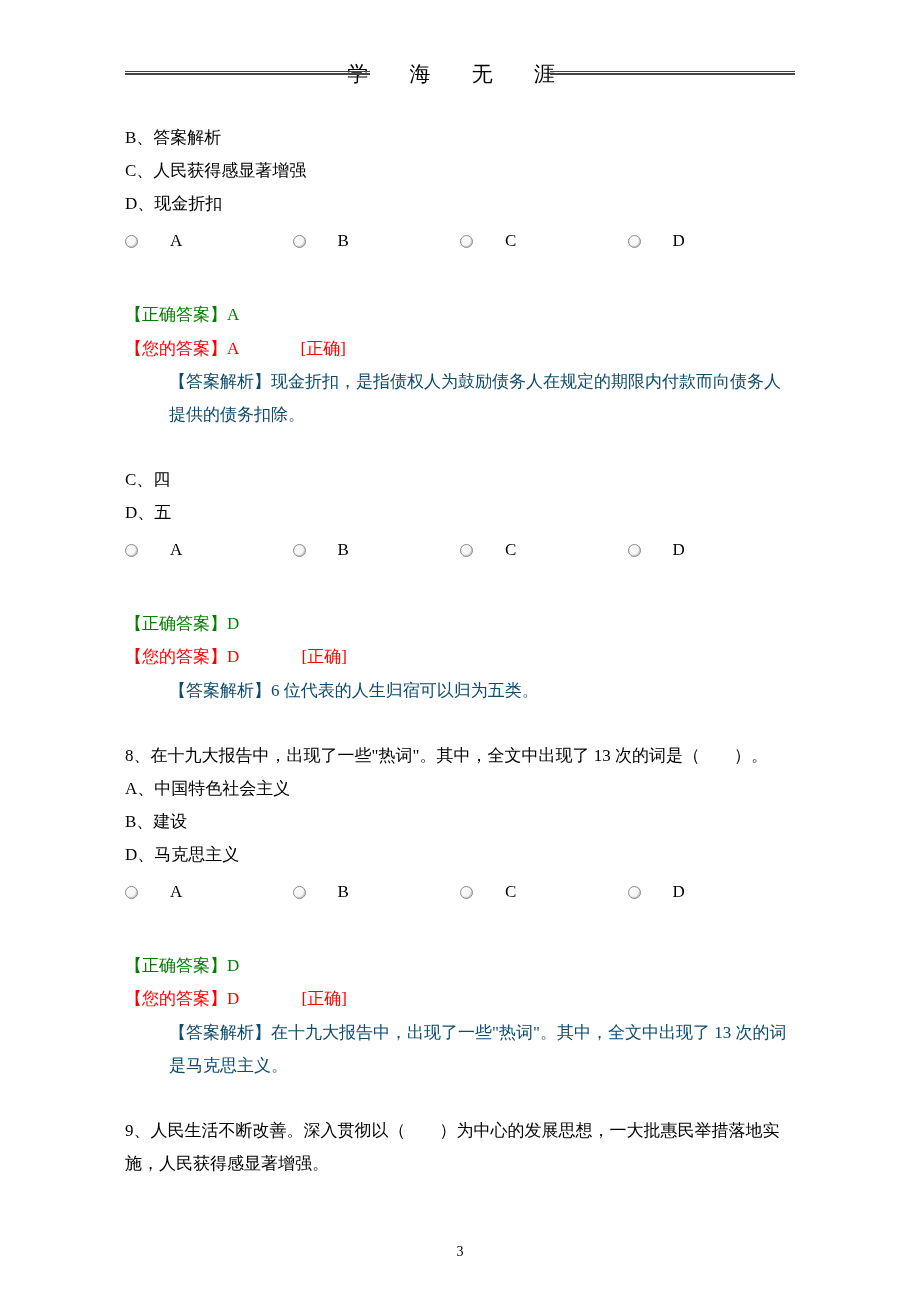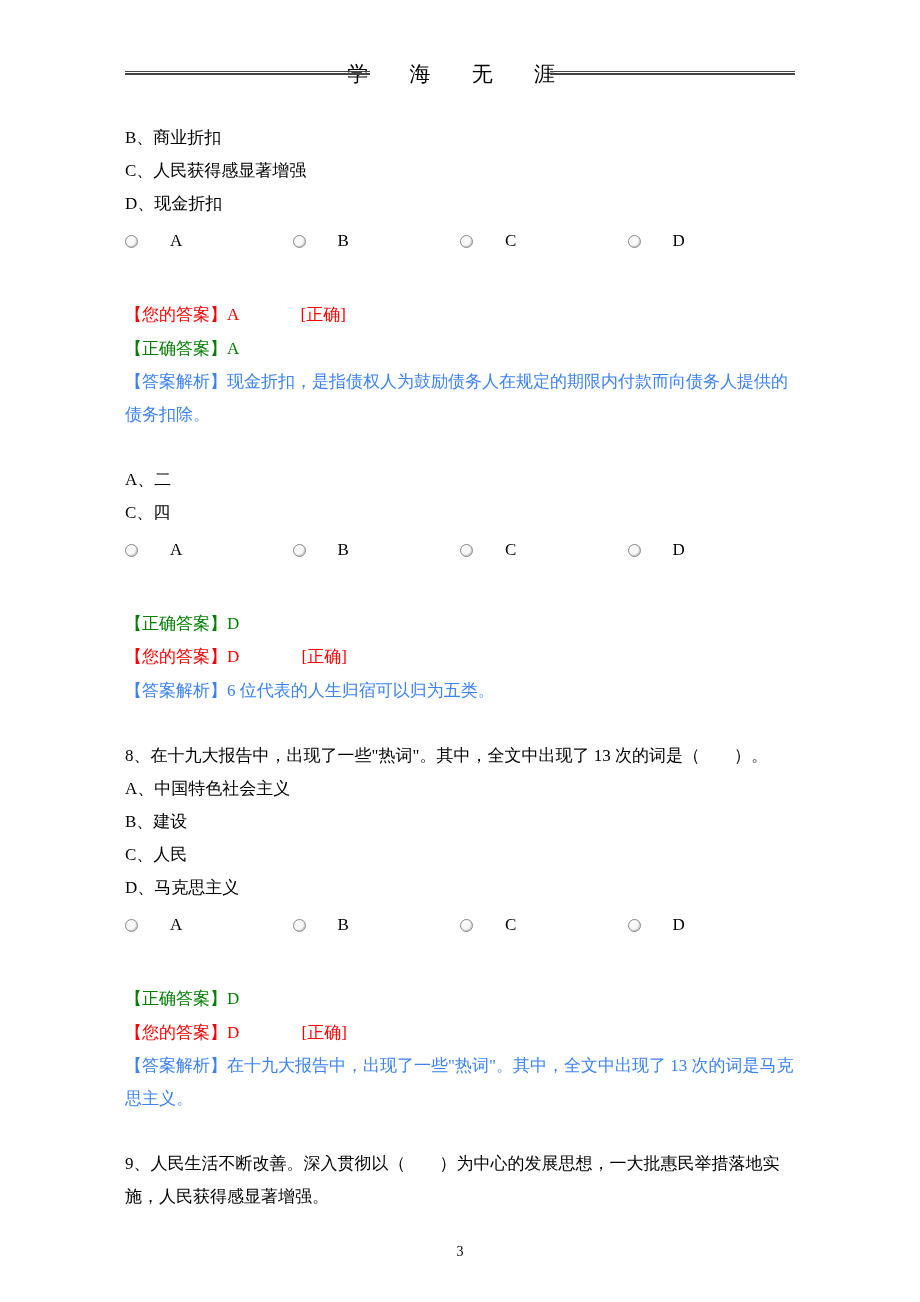--- a/index.html
+++ b/index.html
@@ -92,21 +92,22 @@
     }
     .your-answer-label {
       color: #ff0000;
     }
     .status-correct {
       color: #ff0000;
       display: inline-block;
       margin-left: 58px;
     }
     .explanation {
-      color: #3b82f6;
+      color: #0c4a6e;
+      margin-left: 44px;
     }
     .page-number {
       position: absolute;
       bottom: 42px;
       left: 0;
       right: 0;
       text-align: center;
       font-size: 14px;
       color: #000;
     }
@@ -116,21 +117,21 @@
 
 <div class="page">
   <div class="header">
     <div class="header-line left"></div>
     <span class="header-title">学 海 无 涯</span>
     <div class="header-line right"></div>
   </div>
 
   <div class="content">
 
-    <p class="text-line">B、商业折扣</p>
+    <p class="text-line">B、答案解析</p>
     <p class="text-line">C、人民获得感显著增强</p>
     <p class="text-line">D、现金折扣</p>
     <div class="radio-row">
       <div class="radio-item">
         <span class="radio-circle"></span>
         <span class="radio-label">A</span>
       </div>
       <div class="radio-item">
         <span class="radio-circle"></span>
         <span class="radio-label">B</span>
@@ -139,30 +140,30 @@
         <span class="radio-circle"></span>
         <span class="radio-label">C</span>
       </div>
       <div class="radio-item">
         <span class="radio-circle"></span>
         <span class="radio-label">D</span>
       </div>
     </div>
 
     <div class="answer-block">
+      <p class="text-line correct-answer">【正确答案】A</p>
       <p class="text-line">
         <span class="your-answer-label">【您的答案】A</span>
         <span class="status-correct">[正确]</span>
       </p>
-      <p class="text-line correct-answer">【正确答案】A</p>
       <p class="text-line explanation">【答案解析】现金折扣，是指债权人为鼓励债务人在规定的期限内付款而向债务人提供的债务扣除。</p>
     </div>
 
-    <p class="text-line">A、二</p>
     <p class="text-line">C、四</p>
+    <p class="text-line">D、五</p>
     <div class="radio-row">
       <div class="radio-item">
         <span class="radio-circle"></span>
         <span class="radio-label">A</span>
       </div>
       <div class="radio-item">
         <span class="radio-circle"></span>
         <span class="radio-label">B</span>
       </div>
       <div class="radio-item">
@@ -180,21 +181,20 @@
       <p class="text-line">
         <span class="your-answer-label">【您的答案】D</span>
         <span class="status-correct">[正确]</span>
       </p>
       <p class="text-line explanation">【答案解析】6 位代表的人生归宿可以归为五类。</p>
     </div>
 
     <p class="text-line">8、在十九大报告中，出现了一些"热词"。其中，全文中出现了 13 次的词是（　　）。</p>
     <p class="text-line">A、中国特色社会主义</p>
     <p class="text-line">B、建设</p>
-    <p class="text-line">C、人民</p>
     <p class="text-line">D、马克思主义</p>
     <div class="radio-row">
       <div class="radio-item">
         <span class="radio-circle"></span>
         <span class="radio-label">A</span>
       </div>
       <div class="radio-item">
         <span class="radio-circle"></span>
         <span class="radio-label">B</span>
       </div>

